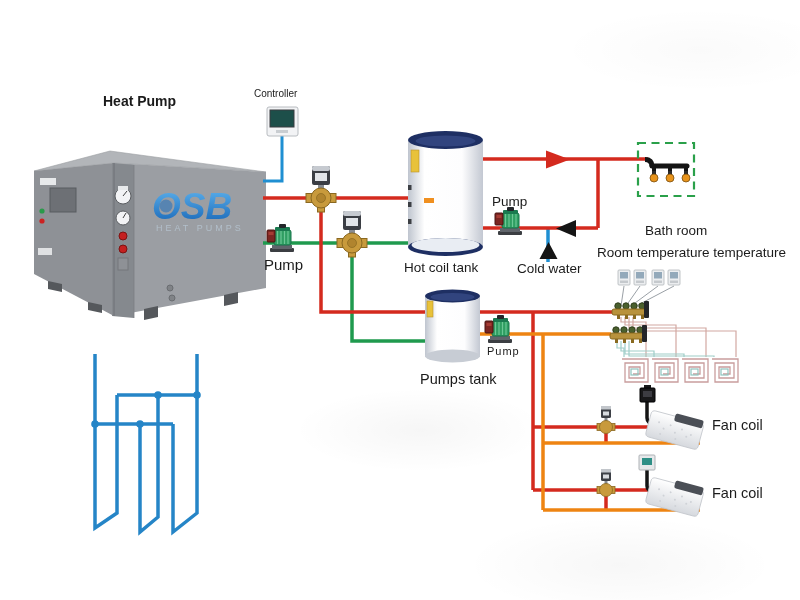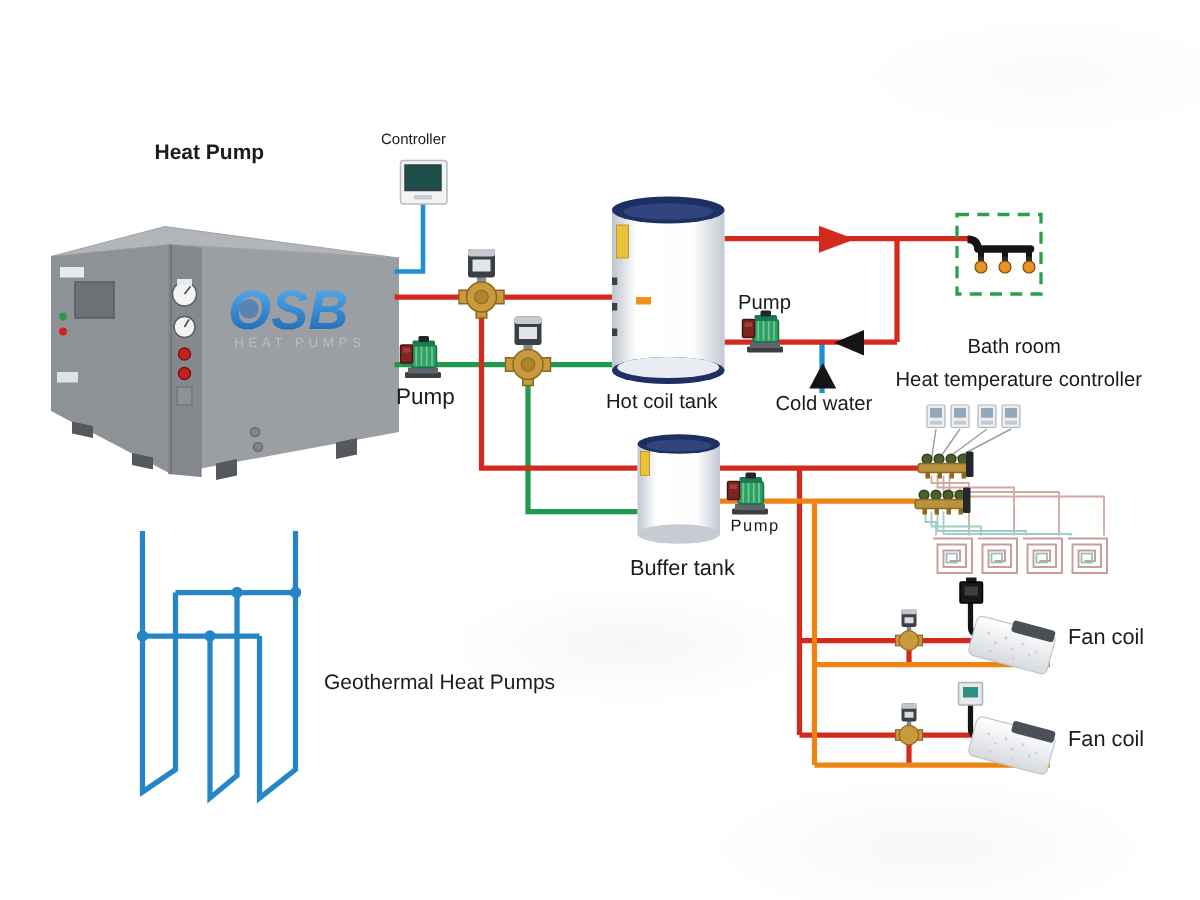--- a/index.html
+++ b/index.html
@@ -315,20 +315,19 @@
   <use href="#fancoil" transform="translate(652,477) rotate(15)"></use>
 </svg>
 
 <div class="lbl" id="lbl-heat-pump">Heat Pump</div>
 <div class="lbl" id="lbl-controller">Controller</div>
 <div class="lbl pump-lbl" id="lbl-pump-hp">Pump</div>
 <div class="lbl" id="lbl-hot-water-tank">Hot coil tank</div>
 <div class="lbl pump-lbl" id="lbl-pump-hwt">Pump</div>
 <div class="lbl" id="lbl-cold-water">Cold water</div>
 <div class="lbl" id="lbl-bath-room">Bath room</div>
-<div class="lbl" id="lbl-rtc">Heat temperature controller</div>
-<div class="lbl" id="lbl-buffer-tank">Buffer tank</div>
+<div class="lbl" id="lbl-rtc">Room temperature temperature</div>
+<div class="lbl" id="lbl-buffer-tank">Pumps tank</div>
 <div class="lbl pump-lbl" id="lbl-pump-buf">Pump</div>
 <div class="lbl" id="lbl-fan-coil-1">Fan coil</div>
 <div class="lbl" id="lbl-fan-coil-2">Fan coil</div>
-<div class="lbl" id="lbl-geo">Geothermal Heat Pumps</div>
 
 </div>
 
 </body></html>

